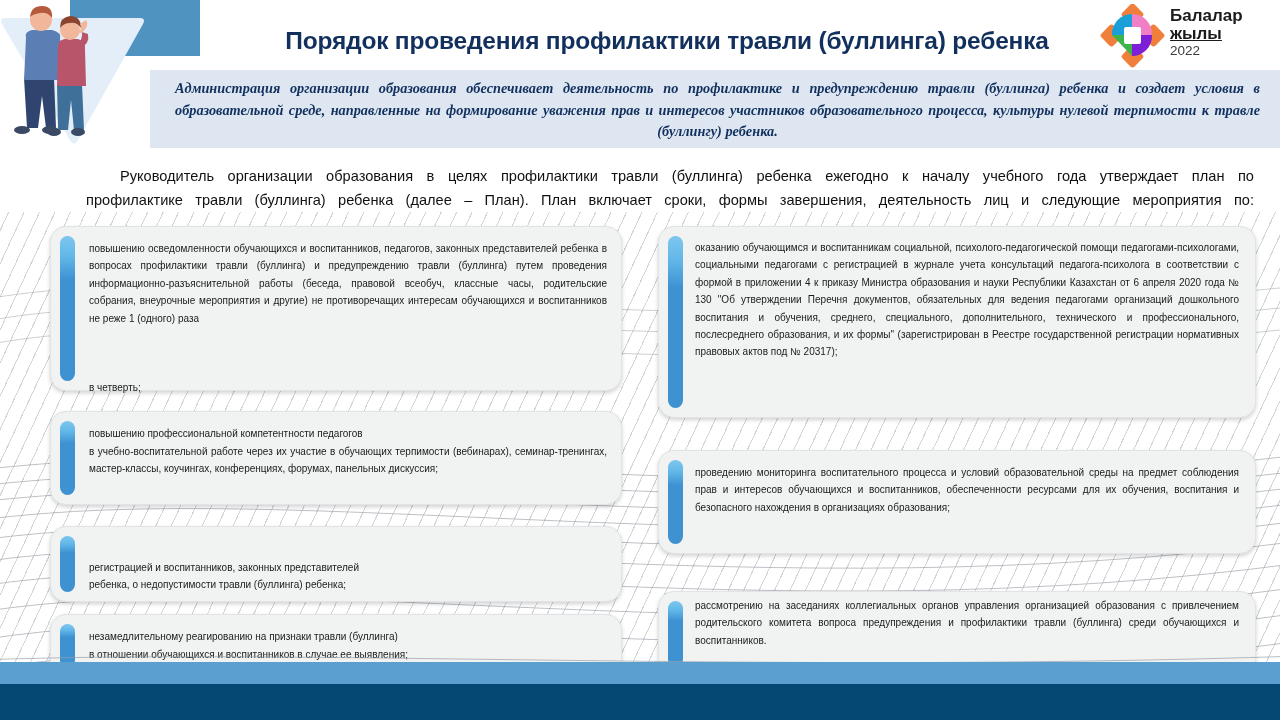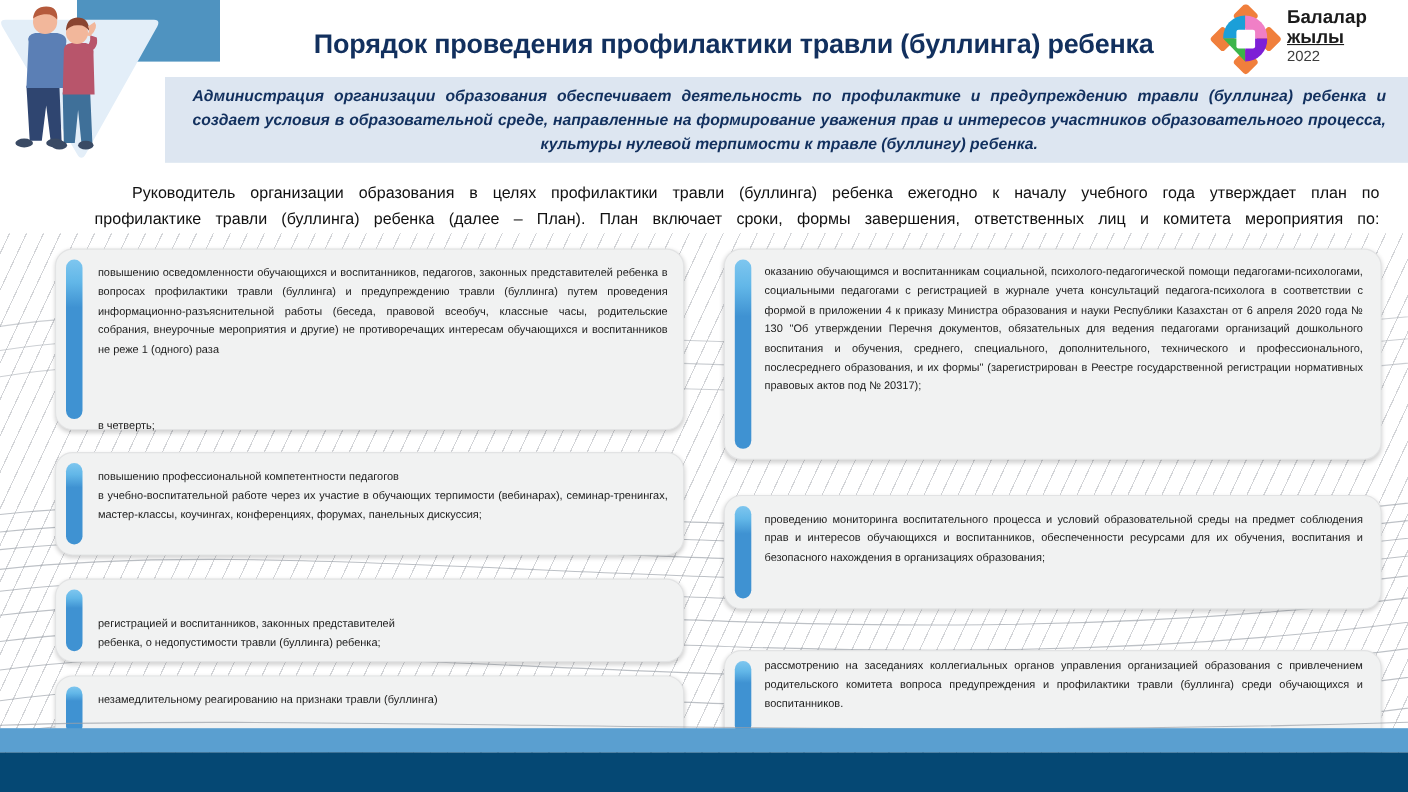--- a/index.html
+++ b/index.html
@@ -35,21 +35,21 @@
     letter-spacing:-0.2px;line-height:34px;white-space:nowrap;
   }
 
   .intro-band{
     position:absolute;left:150px;top:70px;width:1130px;height:78px;
     background:#dde6f1;
   }
   .intro-text{
     position:absolute;left:175px;top:78px;width:1085px;
     font-style:italic;font-weight:bold;font-size:14.3px;line-height:21.5px;
-    color:#12305e;text-align:justify;text-align-last:center;
+    color:#12305e;text-align:justify;text-align-last:center;font-family:Liberation Serif, serif;
   }
 
   
   .logo-wrap{position:absolute;left:1098px;top:4px;width:178px;height:64px;}
   .logo-mark{position:absolute;left:0;top:0;width:68px;height:64px;}
   .logo-text{position:absolute;left:72px;top:3px;color:#1b1b1b;}
   .logo-l1{font-size:17px;font-weight:bold;line-height:18px;}
   .logo-l2{font-size:17px;font-weight:bold;line-height:18px;text-decoration:underline;}
   .logo-l3{font-size:13.5px;font-weight:normal;line-height:16px;color:#3c3c3c;}
 
@@ -162,21 +162,21 @@
       <div class="logo-l2">жылы</div>
       <div class="logo-l3">2022</div>
     </div>
   </div>
 
   <div class="intro-band"></div>
   <div class="intro-text">Администрация организации образования обеспечивает деятельность по профилактике и предупреждению травли (буллинга) ребенка и создает условия в образовательной среде, направленные на формирование уважения прав и интересов участников образовательного процесса, культуры нулевой терпимости к травле (буллингу) ребенка.</div>
 
   <div class="lead">
     <span class="l1">Руководитель организации  образования в целях профилактики  травли (буллинга)  ребенка ежегодно к началу  учебного года утверждает план по</span>
-    <span>профилактике  травли (буллинга)  ребенка (далее – План).  План включает сроки, формы завершения,  ответственных лиц и комитета  мероприятия по:</span>
+    <span>профилактике  травли (буллинга)  ребенка (далее – План).  План включает сроки, формы завершения,  деятельность лиц и следующие  мероприятия по:</span>
   </div>
 
   <div class="card" style="left:50px;top:226px;width:570px;height:163px;">
     <div class="accent"></div>
     <div class="ctext jt" style="top:13px;">повышению осведомленности обучающихся и воспитанников, педагогов, законных представителей ребенка в вопросах профилактики травли (буллинга) и предупреждению травли (буллинга) путем проведения информационно-разъяснительной работы (беседа, правовой всеобуч, классные часы, родительские собрания, внеурочные мероприятия и другие) не противоречащих интересам обучающихся и воспитанников не реже 1 (одного) раза</div>
     <div class="ctext lt" style="top:152px;">в четверть;</div>
   </div>
 
   <div class="card" style="left:50px;top:411px;width:570px;height:92px;">
     <div class="accent"></div>
@@ -186,20 +186,21 @@
 
   <div class="card" style="left:50px;top:526px;width:570px;height:74px;">
     <div class="accent"></div>
     <div class="ctext lt" style="top:31.5px;"> регистрацией и воспитанников, законных представителей</div>
     <div class="ctext lt" style="top:49px;"> ребенка, о недопустимости травли (буллинга) ребенка;</div>
   </div>
 
   <div class="card" style="left:50px;top:614px;width:570px;height:62px;">
     <div class="accent"></div>
     <div class="ctext lt" style="top:13px;">незамедлительному реагированию на признаки травли (буллинга)</div>
+    <div class="ctext lt" style="top:30.5px;">в отношении обучающихся и воспитанников в случае ее выявления;</div>
   </div>
 
   <div class="card" style="left:658px;top:226px;width:596px;height:190px;">
     <div class="accent"></div>
     <div class="ctext jt" style="top:12px;left:36px;right:16px;">оказанию обучающимся и воспитанникам социальной, психолого-педагогической помощи педагогами-психологами, социальными педагогами с регистрацией в журнале учета консультаций педагога-психолога в соответствии с формой в приложении 4 к приказу Министра образования и науки Республики Казахстан от 6 апреля 2020 года № 130 "Об утверждении Перечня документов, обязательных для ведения педагогами организаций дошкольного воспитания и обучения, среднего, специального, дополнительного, технического и профессионального, послесреднего образования, и их формы" (зарегистрирован в Реестре государственной регистрации нормативных правовых актов под № 20317);</div>
   </div>
 
   <div class="card" style="left:658px;top:450px;width:596px;height:102px;">
     <div class="accent"></div>
     <div class="ctext jt" style="top:13px;left:36px;right:16px;">проведению мониторинга воспитательного процесса и условий образовательной среды на предмет соблюдения прав и интересов обучающихся и воспитанников, обеспеченности ресурсами для их обучения, воспитания и безопасного нахождения в организациях образования;</div>

